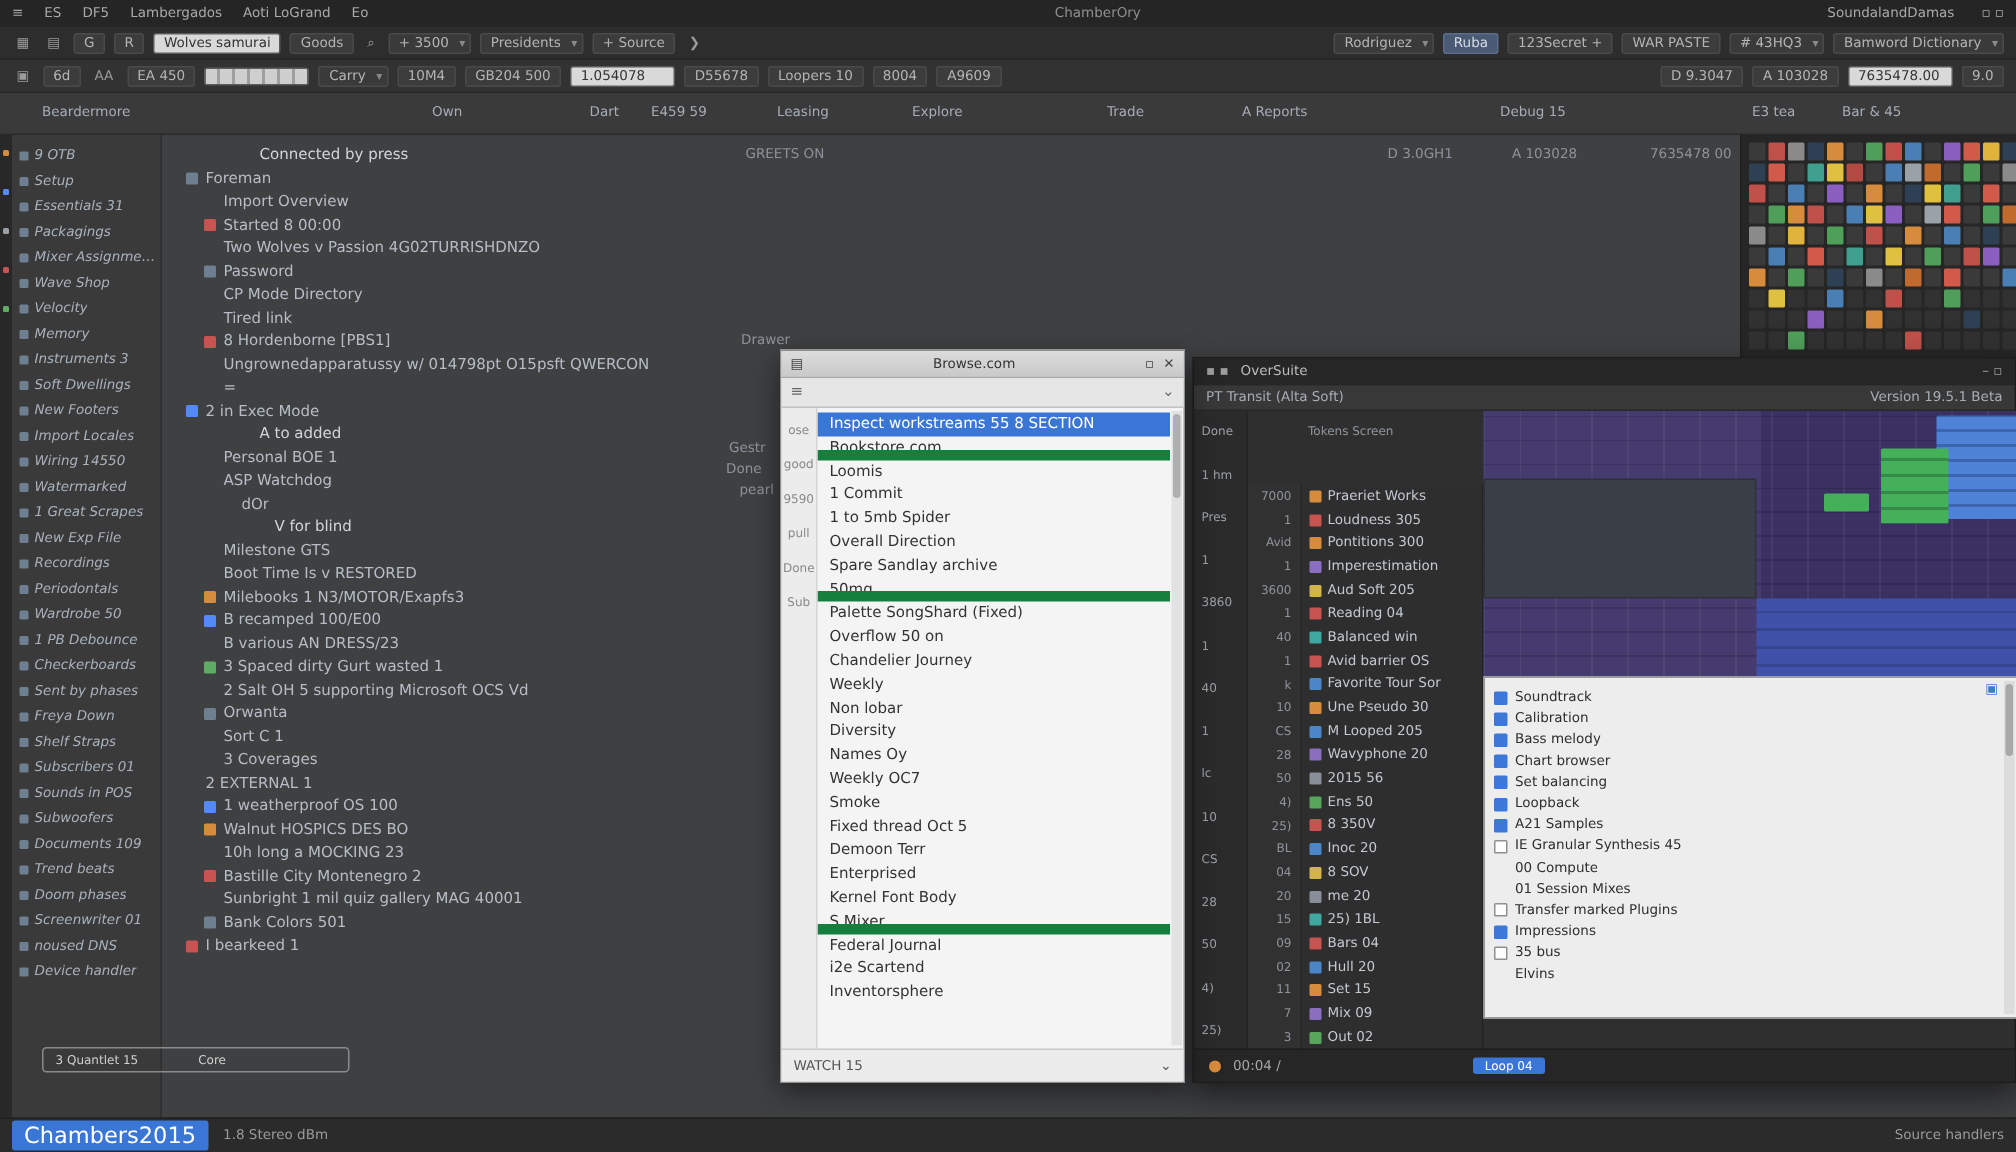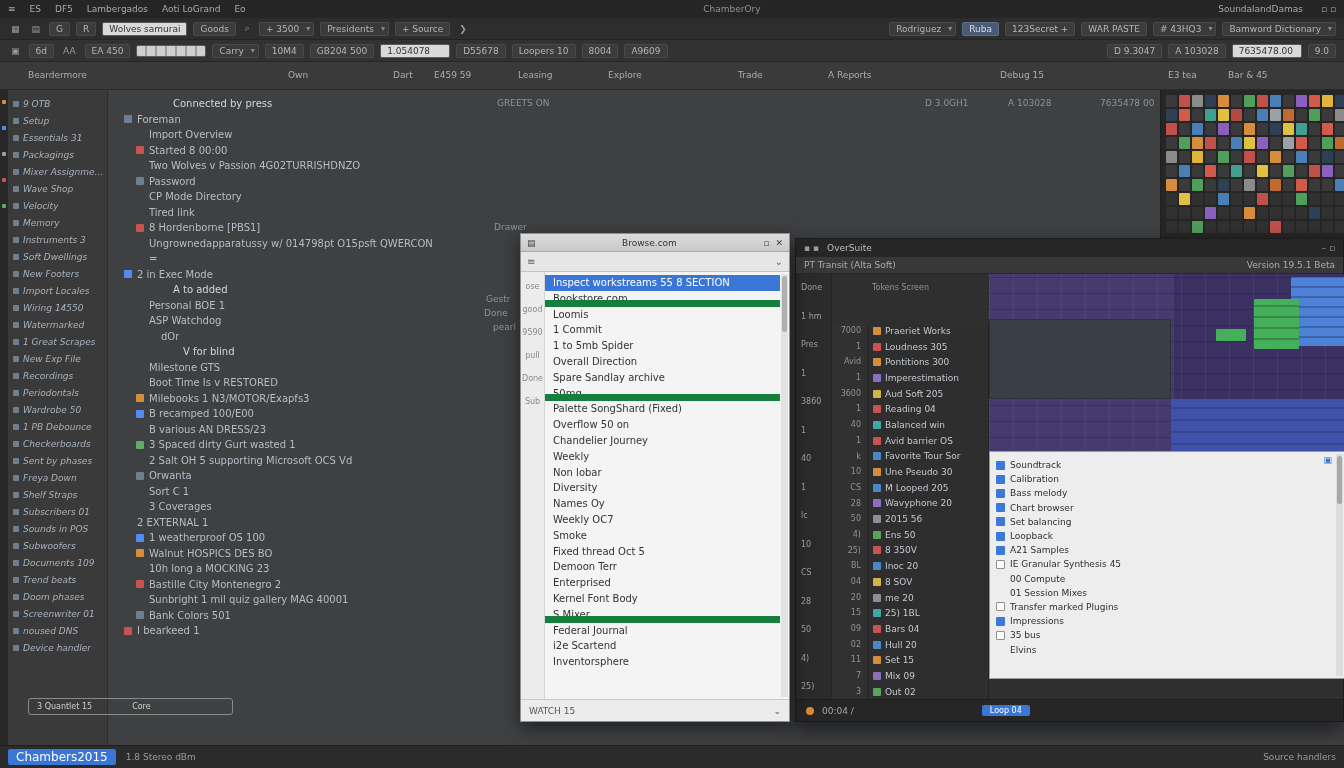--- a/index.html
+++ b/index.html
@@ -107,21 +107,21 @@
   .rw-status { position:absolute; left:0; right:0; bottom:0; height:22px; background:#262626; border-top:1px solid #1d1d1d; display:flex; align-items:center; gap:8px; padding:0 10px; }
   .rec-dot { width:8px; height:8px; border-radius:50%; }
   .rw-time { font-size:9px; color:#a6a6a6; }
   .rw-chip { margin-left:120px; background:#3a76d6; color:#fff; font-size:8px; padding:1px 8px; border-radius:2px; }
 
   
   .mini-box { position:absolute; left:28px; top:698px; width:205px; height:17px; border:1px solid #8a8a8a; border-radius:3px; display:flex; align-items:center; gap:40px; padding:0 8px; z-index:3; }
   .mini-box span { font-size:8px; color:#cfcfcf; }
 
   .statusbar { position:absolute; left:0; bottom:0; width:1344px; height:23px; background:#2b2b2b; border-top:1px solid #1f1f1f; display:flex; align-items:center; gap:10px; padding:0 8px; z-index:10; }
-  .sb-chip { background:#3a76d6; color:#fff; font-size:12px; padding:1px 8px; border-radius:2px; }
+  .sb-chip { background:#3a76d6; color:#fff; font-size:15px; padding:1px 8px; border-radius:2px; }
   .sb-text { font-size:9px; color:#9a9a9a; }
   .sb-right { margin-left:auto; font-size:9px; color:#9a9a9a; }
 </style>
 </head>
 <body>
 
 <div class="screen">
 
   <header class="menubar">
     <div class="mb-left">

